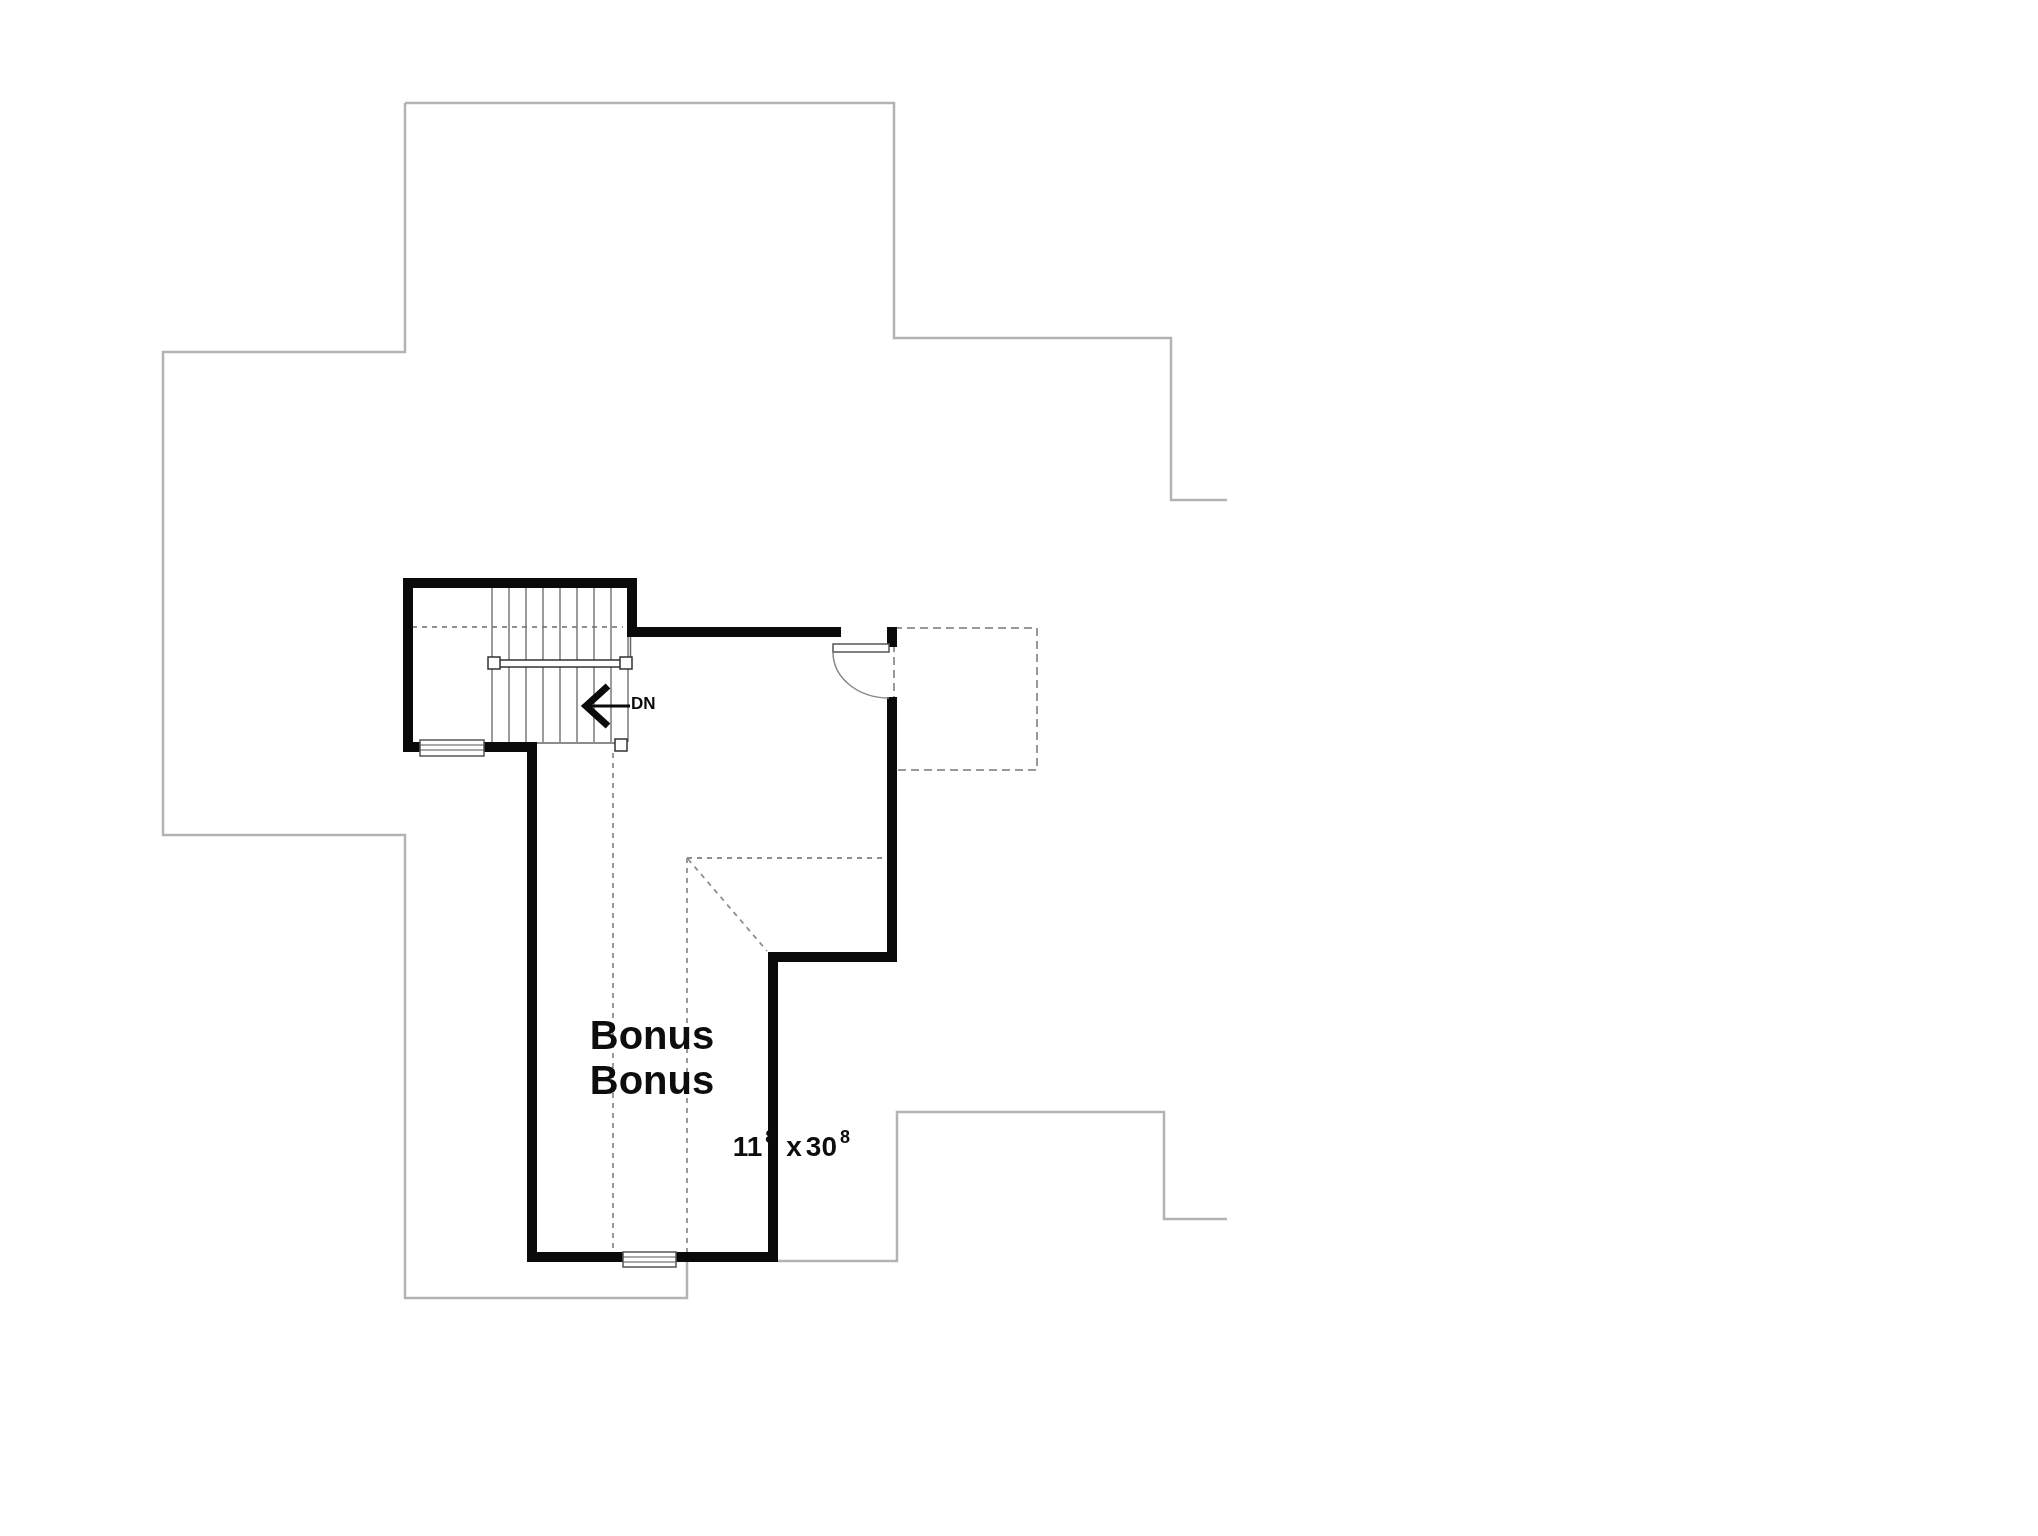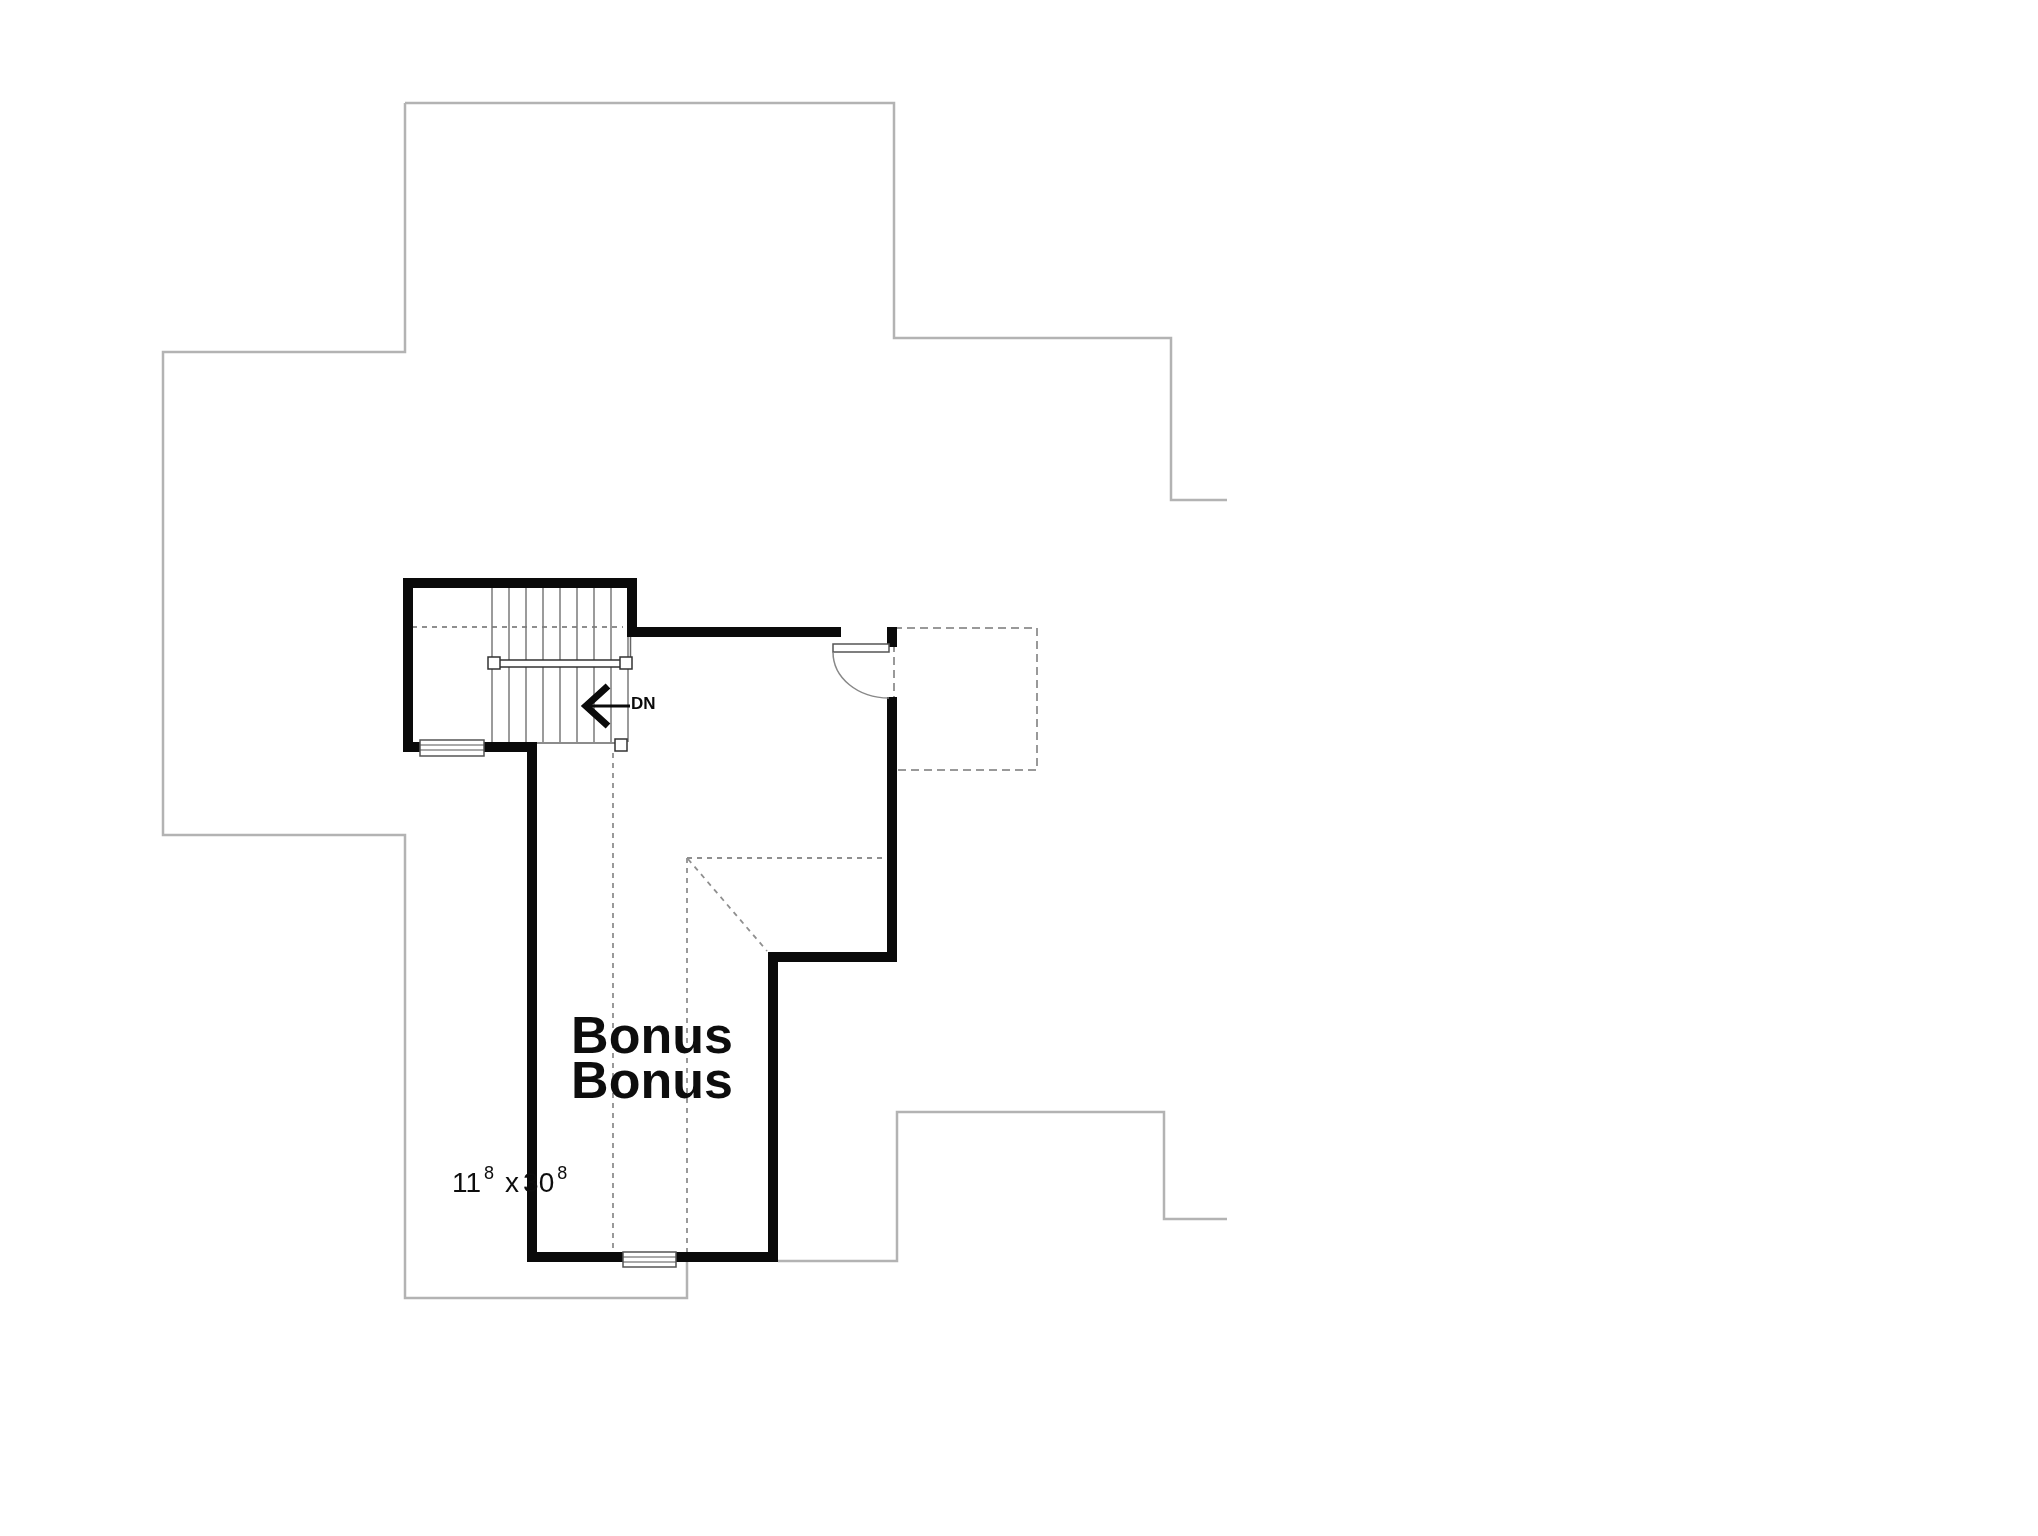--- a/index.html
+++ b/index.html
@@ -13,37 +13,36 @@
   }
   .plan-svg { position: absolute; left: 0; top: 0; }
 
   .room-name {
     position: absolute;
     left: 452px;
     top: 1013px;
     width: 400px;
     text-align: center;
     font-weight: 700;
-    font-size: 52px;
+    font-size: 40px;
     line-height: 45px;
     color: #0d0d0d;
     letter-spacing: 0px;
   }
   .room-dim {
     position: absolute;
     left: 452px;
     top: 1132px;
     width: 400px;
-    text-align: left;
-    font-weight: 400;
+    text-align: right;
+    font-weight: 700;
     font-size: 28px;
     line-height: 30px;
     color: #0d0d0d;
     white-space: nowrap;
-    margin-top: 36px;
   }
   .room-dim .sup {
     font-size: 18px;
     position: relative;
     top: -13px;
     margin: 0 2px 0 3px;
   }
   .room-dim .sup-first { margin-right: 9px; }
   .room-dim .sep { margin: 0 4px 0 2px; }
   .dn-label {

